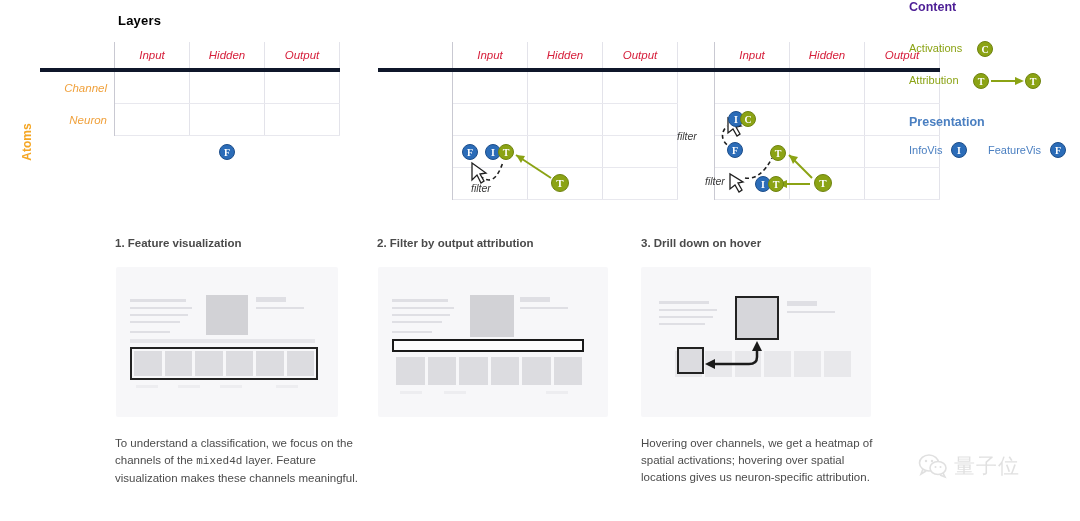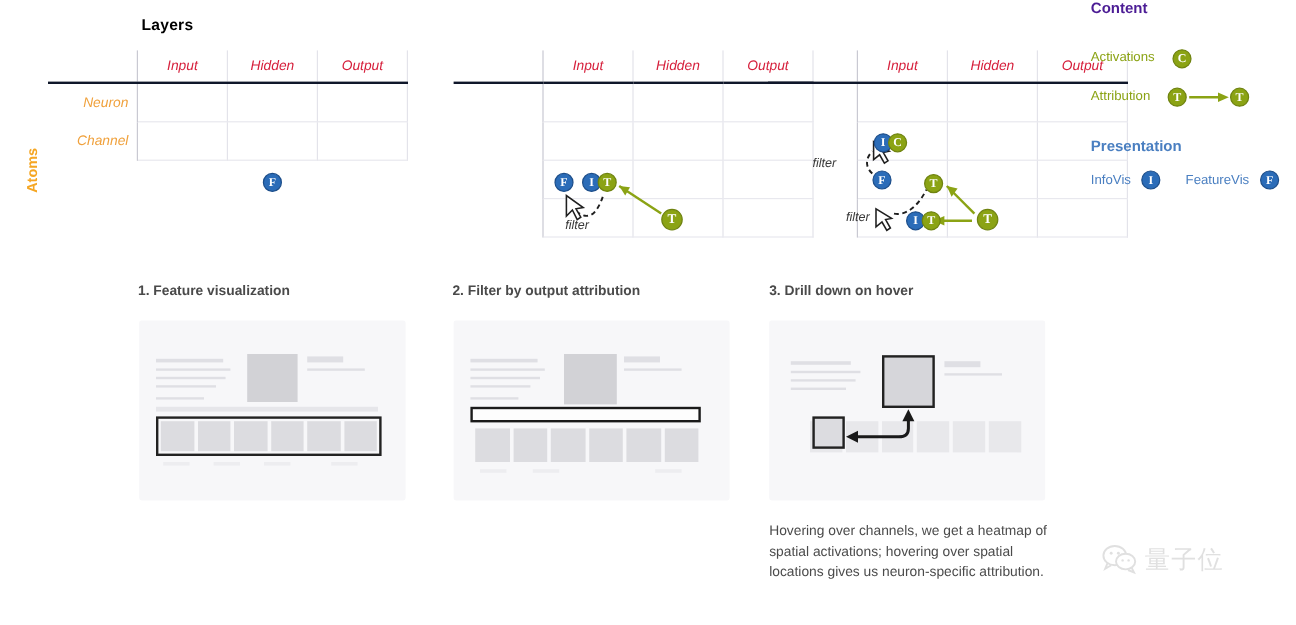--- a/index.html
+++ b/index.html
@@ -28,21 +28,21 @@
   }
   .matrix { position: absolute; }
   .matrix table { border-collapse: collapse; }
   .matrix td {
     width: 74px; height: 31px;
     border-right: 1px solid #e3e3ea;
     border-bottom: 1px solid #e8e8ee;
     padding: 0;
     position: relative;
   }
-  .matrix tr:first-child td { border-bottom: 2px solid #0f172a; height: 26px; }
+  .matrix tr:first-child td { border-bottom: 4px solid #0f172a; height: 26px; }
   .matrix td.rowlab {
     width: 66px;
     border-right: 1px solid #c9c9d2;
     border-bottom: none;
     text-align: right;
     padding-right: 7px;
     font-size: 11.5px; font-style: italic;
     color: #f0a13c;
     white-space: nowrap;
   }
@@ -146,27 +146,27 @@
   <div class="matrix" id="m1" style="left:40px; top:42px;">
     <table>
       <tbody>
           <tr>
         <td class="corner"></td>
         <td class="collab">Input</td>
         <td class="collab">Hidden</td>
         <td class="collab">Output</td>
       </tr>
       <tr>
+            <td class="rowlab">Channel</td>
+            <td></td>
+            <td></td>
+            <td></td>
+          </tr>
+      <tr>
             <td class="rowlab">Neuron</td>
-            <td></td>
-            <td></td>
-            <td></td>
-          </tr>
-      <tr>
-            <td class="rowlab">Channel</td>
             <td></td>
             <td></td>
             <td></td>
           </tr>
     </tbody>
       </table>
   </div>
 
   <div class="badge blue b16" style="left:219px; top:144px;">F</div>
 
@@ -326,20 +326,21 @@
       <div class="mk-cell"></div>
       <div class="mk-cell"></div>
     </div>
     <div class="mk-hl" style="left:14px; top:80px; width:188px; height:33px;"></div>
     <div class="mk-line" style="left:20px; top:118px; width:22px; height:3px; background:#ededf0;"></div>
     <div class="mk-line" style="left:62px; top:118px; width:22px; height:3px; background:#ededf0;"></div>
     <div class="mk-line" style="left:104px; top:118px; width:22px; height:3px; background:#ededf0;"></div>
     <div class="mk-line" style="left:160px; top:118px; width:22px; height:3px; background:#ededf0;"></div>
   </div>
 
+  <div class="step-cap" style="left:115px; top:435px; width:252px;"><span>To understand a classification, we focus on the channels of the </span><code>mixed4d</code><span> layer. Feature visualization makes these channels meaningful.</span></div>
 
   <div class="step-title" style="left:377px; top:237px;">2. Filter by output attribution</div>
 
   <div class="step-thumb" style="left:378px; top:267px; width:230px; height:150px;">
     <div class="mk-line" style="left:14px; top:32px; width:56px; height:3px;"></div>
     <div class="mk-line" style="left:14px; top:40px; width:62px; height:2px;"></div>
     <div class="mk-line" style="left:14px; top:47px; width:58px; height:2px;"></div>
     <div class="mk-line" style="left:14px; top:54px; width:50px; height:2px;"></div>
     <div class="mk-line" style="left:14px; top:64px; width:40px; height:2px;"></div>
     <div class="mk-img" style="left:92px; top:28px; width:44px; height:42px;"></div>

